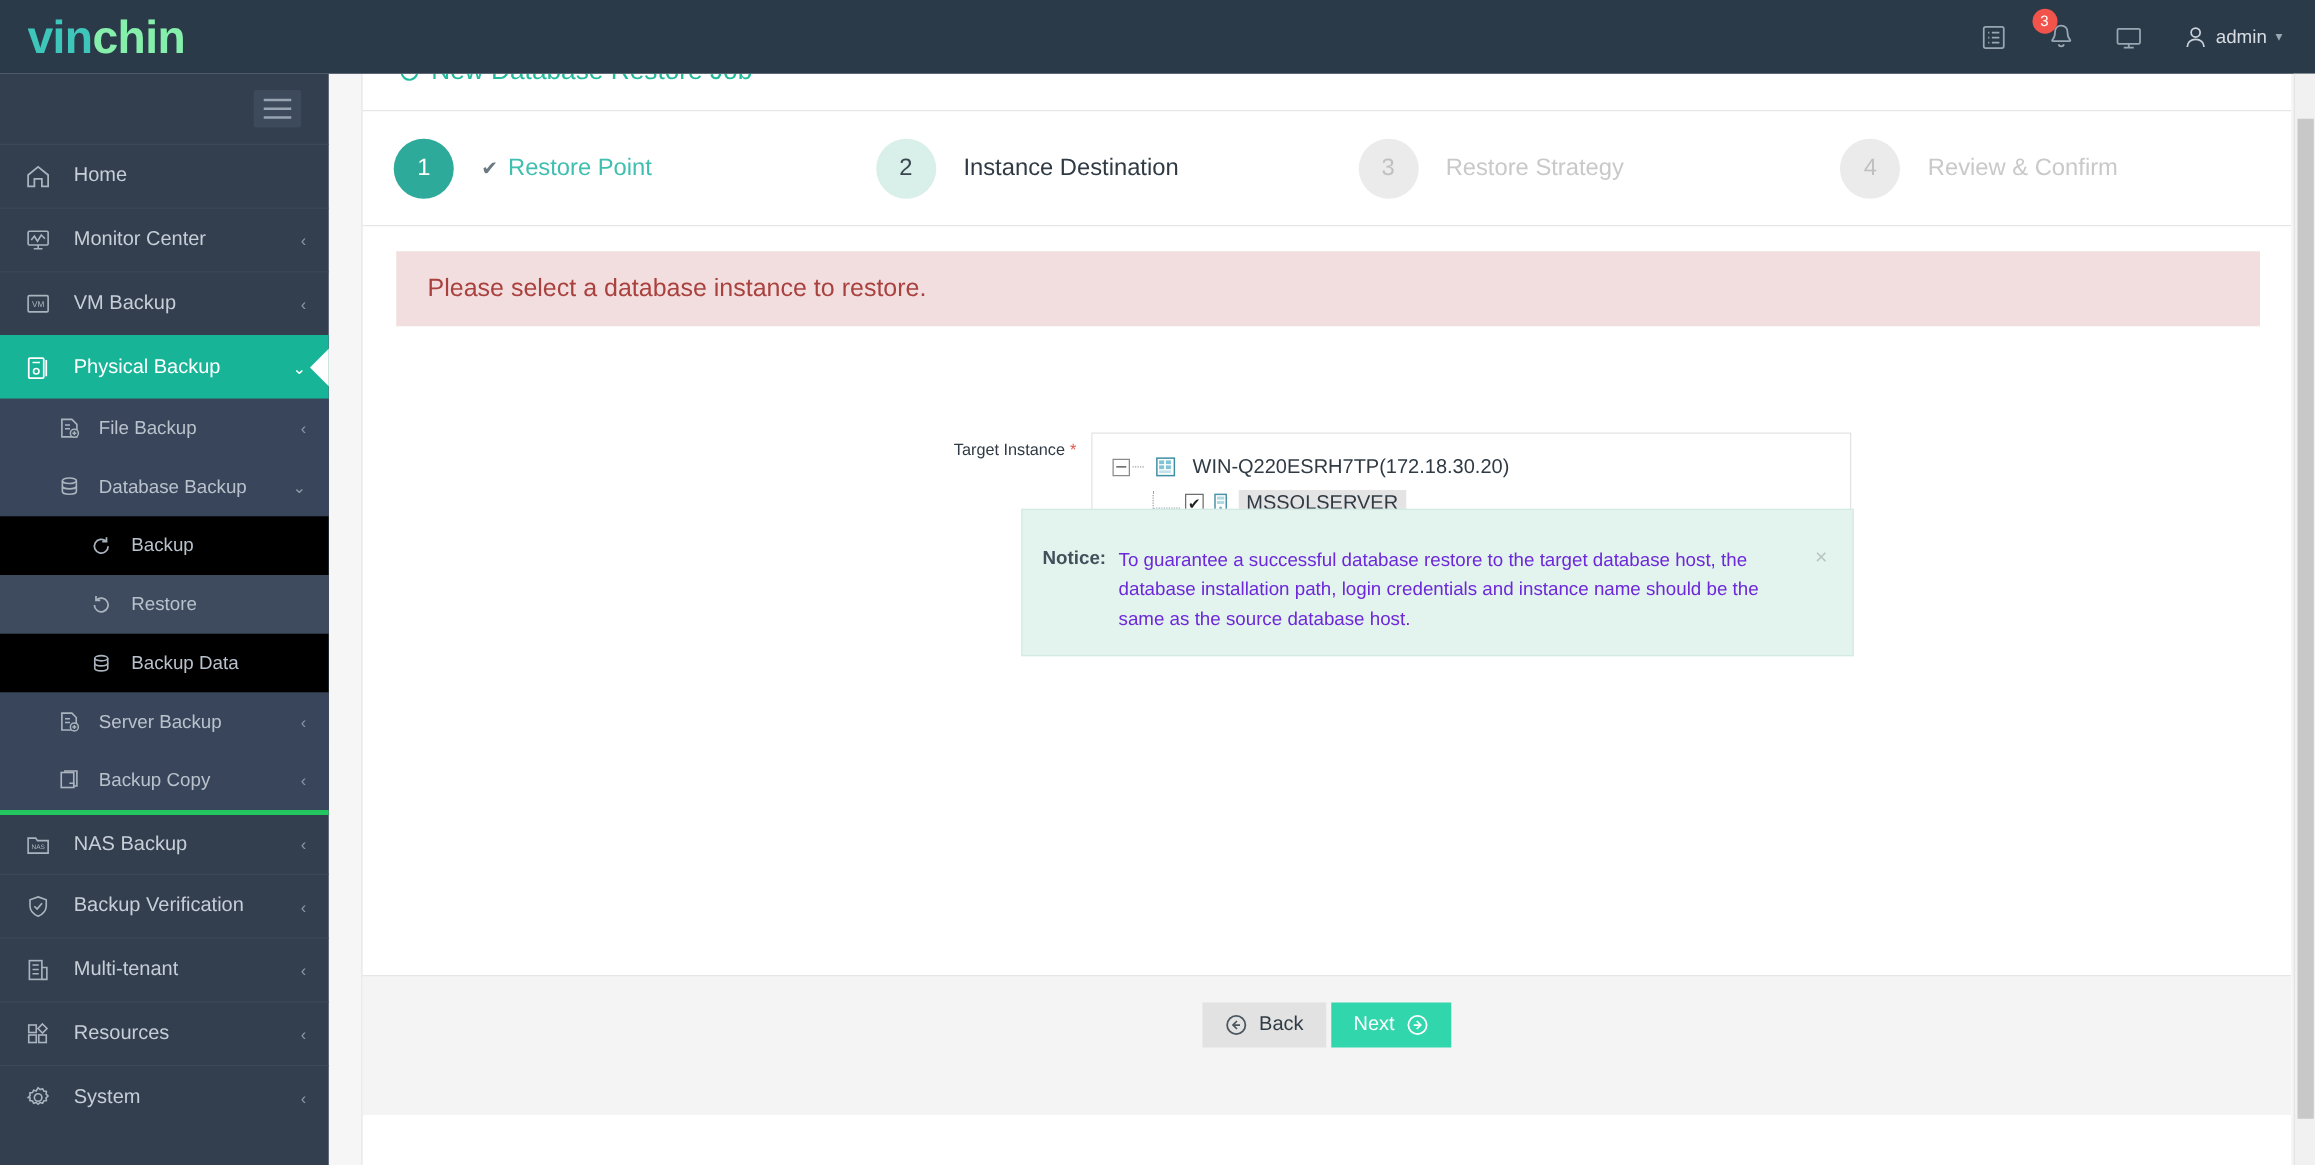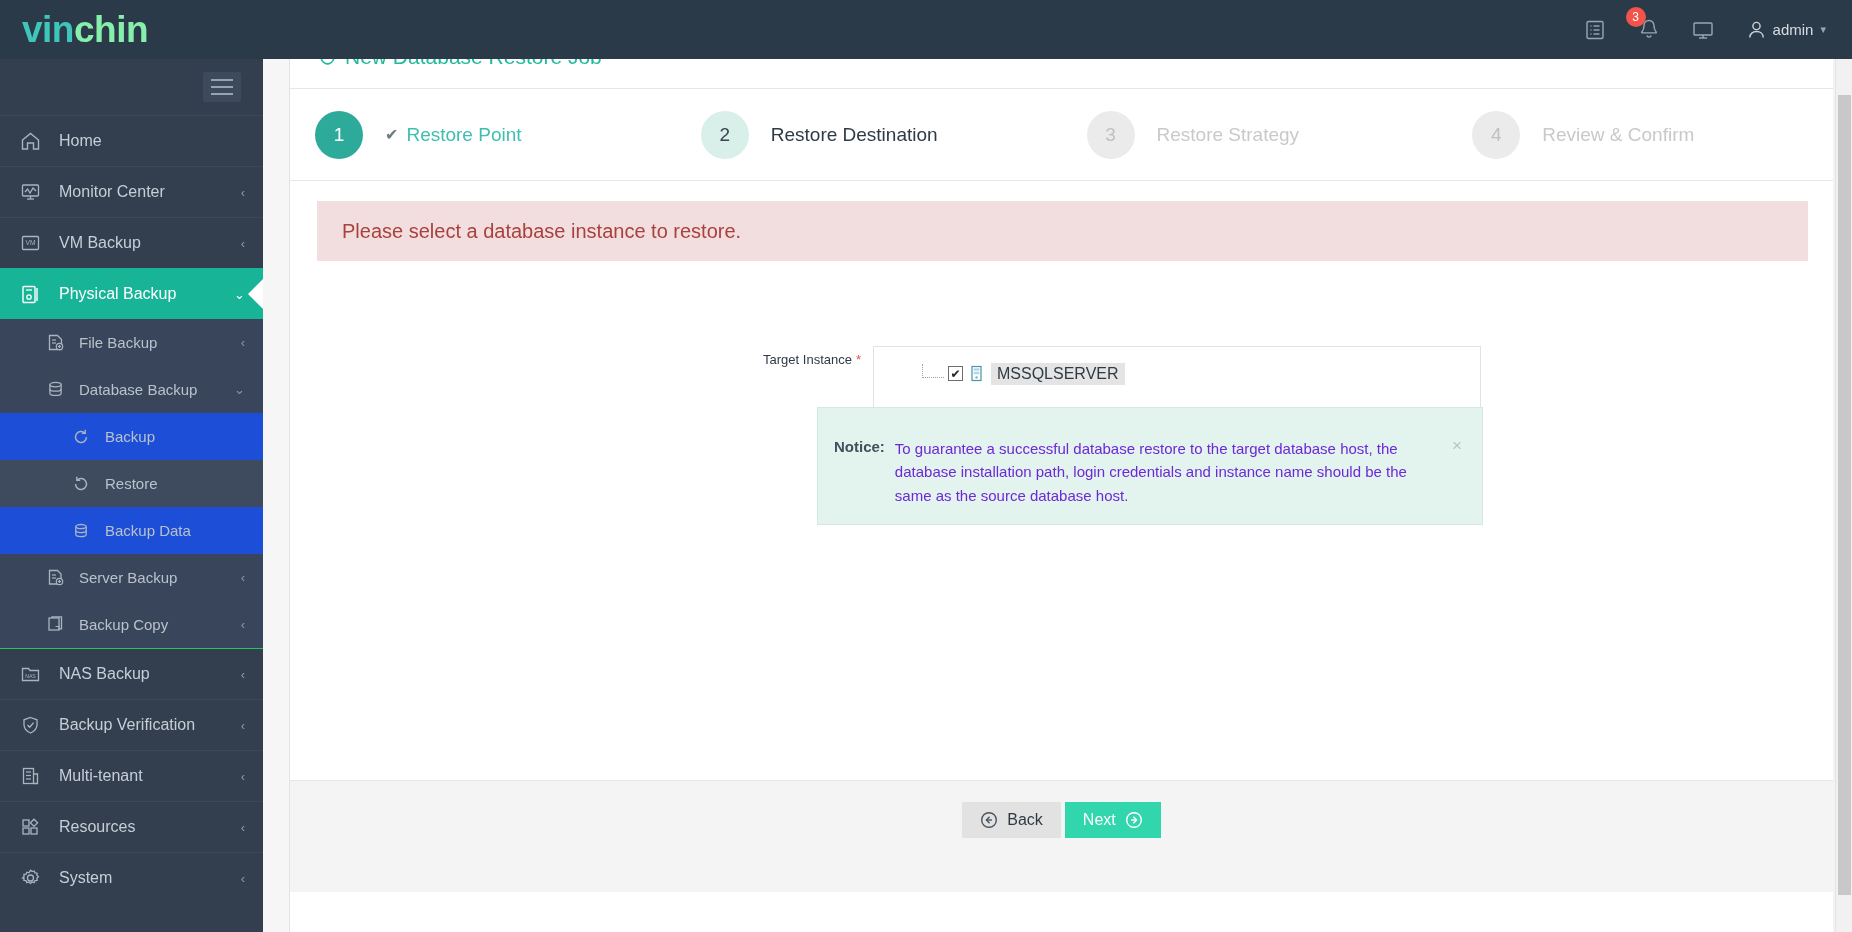--- a/index.html
+++ b/index.html
@@ -59,25 +59,25 @@
     border-top: 16px solid transparent; border-bottom: 16px solid transparent;
     border-right: 16px solid #ffffff;
   }
   .sub { background: #3a4658; }
   .nav-sub {
     position: relative; display: flex; align-items: center;
     height: 47px; color: #b9c2cc; font-size: 15px; cursor: pointer; white-space: nowrap;
     background: #39455a;
   }
   .nav-sub.lvl1 { padding-left: 46px; }
-  .nav-sub.lvl2 { padding-left: 72px; background: #1d4ed8; }
+  .nav-sub.lvl2 { padding-left: 72px; background: #000000; }
   .nav-sub.lvl2.selected { background: #3e4b5e; }
   .nav-sub .ico { width: 24px; height: 20px; margin-right: 9px; display: flex; align-items: center; flex: none; }
   .nav-sub .arr { margin-left: auto; margin-right: 18px; color: #8c98a6; font-size: 13px; line-height: 1; }
-  .divider-top { border-top: 1px solid #22c55e; }
+  .divider-top { border-top: 4px solid #22c55e; }
 
   
   .gutter {
     position: absolute; top: 59px; left: 263px; width: 26px; height: 873px;
     background: #f6f6f6; z-index: 5;
   }
   .content {
     position: absolute; top: 59px; left: 289px; width: 1544px; height: 873px;
     background: #fff; overflow: hidden; z-index: 6;
     border-left: 1px solid #e3e3e3;
@@ -441,21 +441,21 @@
     <div class="steps">
       <div class="step done">
         <div class="num">1</div>
         <div class="lbl">
           <span class="check">✔</span>
           <span>Restore Point</span>
         </div>
       </div>
       <div class="step current">
         <div class="num">2</div>
-        <div class="lbl">Restore Destination</div>
+        <div class="lbl">Instance Destination</div>
       </div>
       <div class="step todo">
         <div class="num">3</div>
         <div class="lbl">Restore Strategy</div>
       </div>
       <div class="step todo">
         <div class="num">4</div>
         <div class="lbl">Review &amp; Confirm</div>
       </div>
     </div>
@@ -465,20 +465,37 @@
     </div>
 
     <div class="form-row">
       <div class="form-label">
         <span>Target Instance</span><span class="req">*</span>
       </div>
 
       <div class="tree-box">
 
 
+        <div class="tree-row">
+          <span class="toggle">
+              <i></i>
+            </span>
+          <span class="dots"></span>
+          <span class="node-ico">
+            <svg width="17" height="17" viewBox="0 0 17 17">
+                <rect x="1.5" y="1.5" width="14" height="14" fill="#ffffff" stroke="#3f8fa3" stroke-width="1.2"></rect>
+                <rect x="3.3" y="3.3" width="4" height="3" fill="#7fc3d4"></rect>
+                <rect x="8.7" y="3.3" width="4" height="3" fill="#7fc3d4"></rect>
+                <rect x="3.3" y="7.3" width="4" height="3" fill="#7fc3d4"></rect>
+                <rect x="8.7" y="7.3" width="4" height="3" fill="#7fc3d4"></rect>
+                <rect x="3.3" y="11.3" width="9.4" height="2.2" fill="#bfe2ea"></rect>
+              </svg>
+          </span>
+          <span class="node-lbl">WIN-Q220ESRH7TP(172.18.30.20)</span>
+        </div>
 
         <div class="tree-row child">
           <span class="elbow"></span>
           <span class="cbox">✔</span>
           <span class="node-ico">
             <svg width="15" height="17" viewBox="0 0 15 17">
                 <rect x="3" y="1.5" width="9" height="14" fill="#ffffff" stroke="#4b93a6" stroke-width="1.2"></rect>
                 <rect x="4.6" y="3.3" width="5.8" height="2.4" fill="#aed8e2"></rect>
                 <rect x="4.6" y="6.8" width="5.8" height="2.4" fill="#aed8e2"></rect>
                 <circle cx="7.5" cy="12.4" r="1.2" fill="#6fb4c6"></circle>

